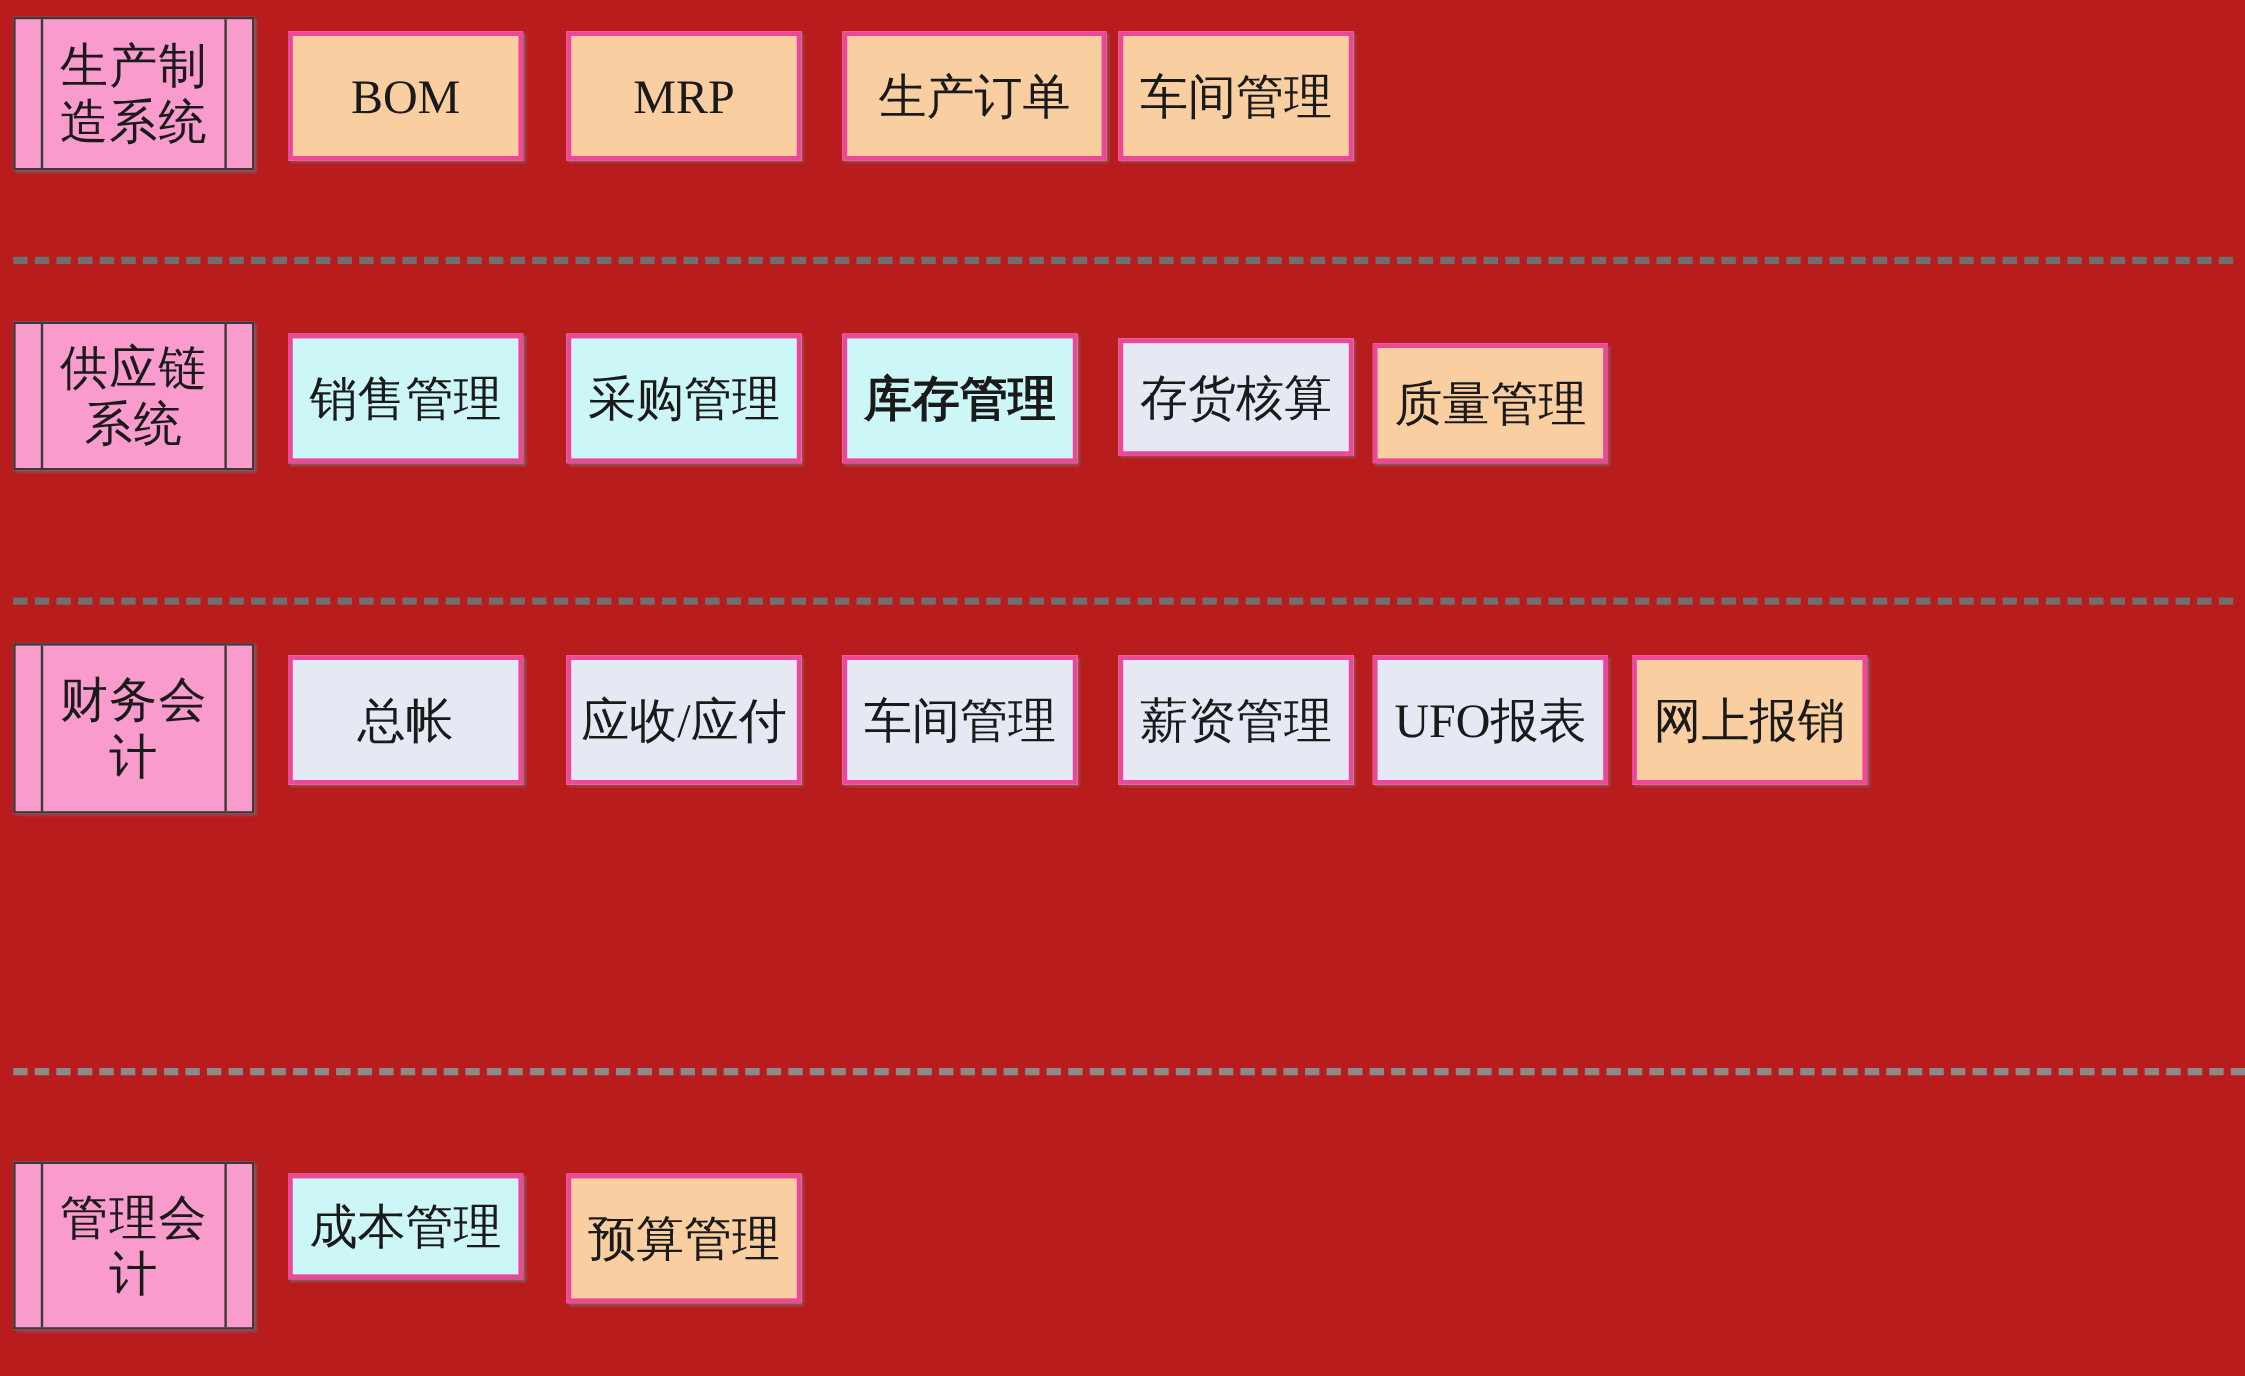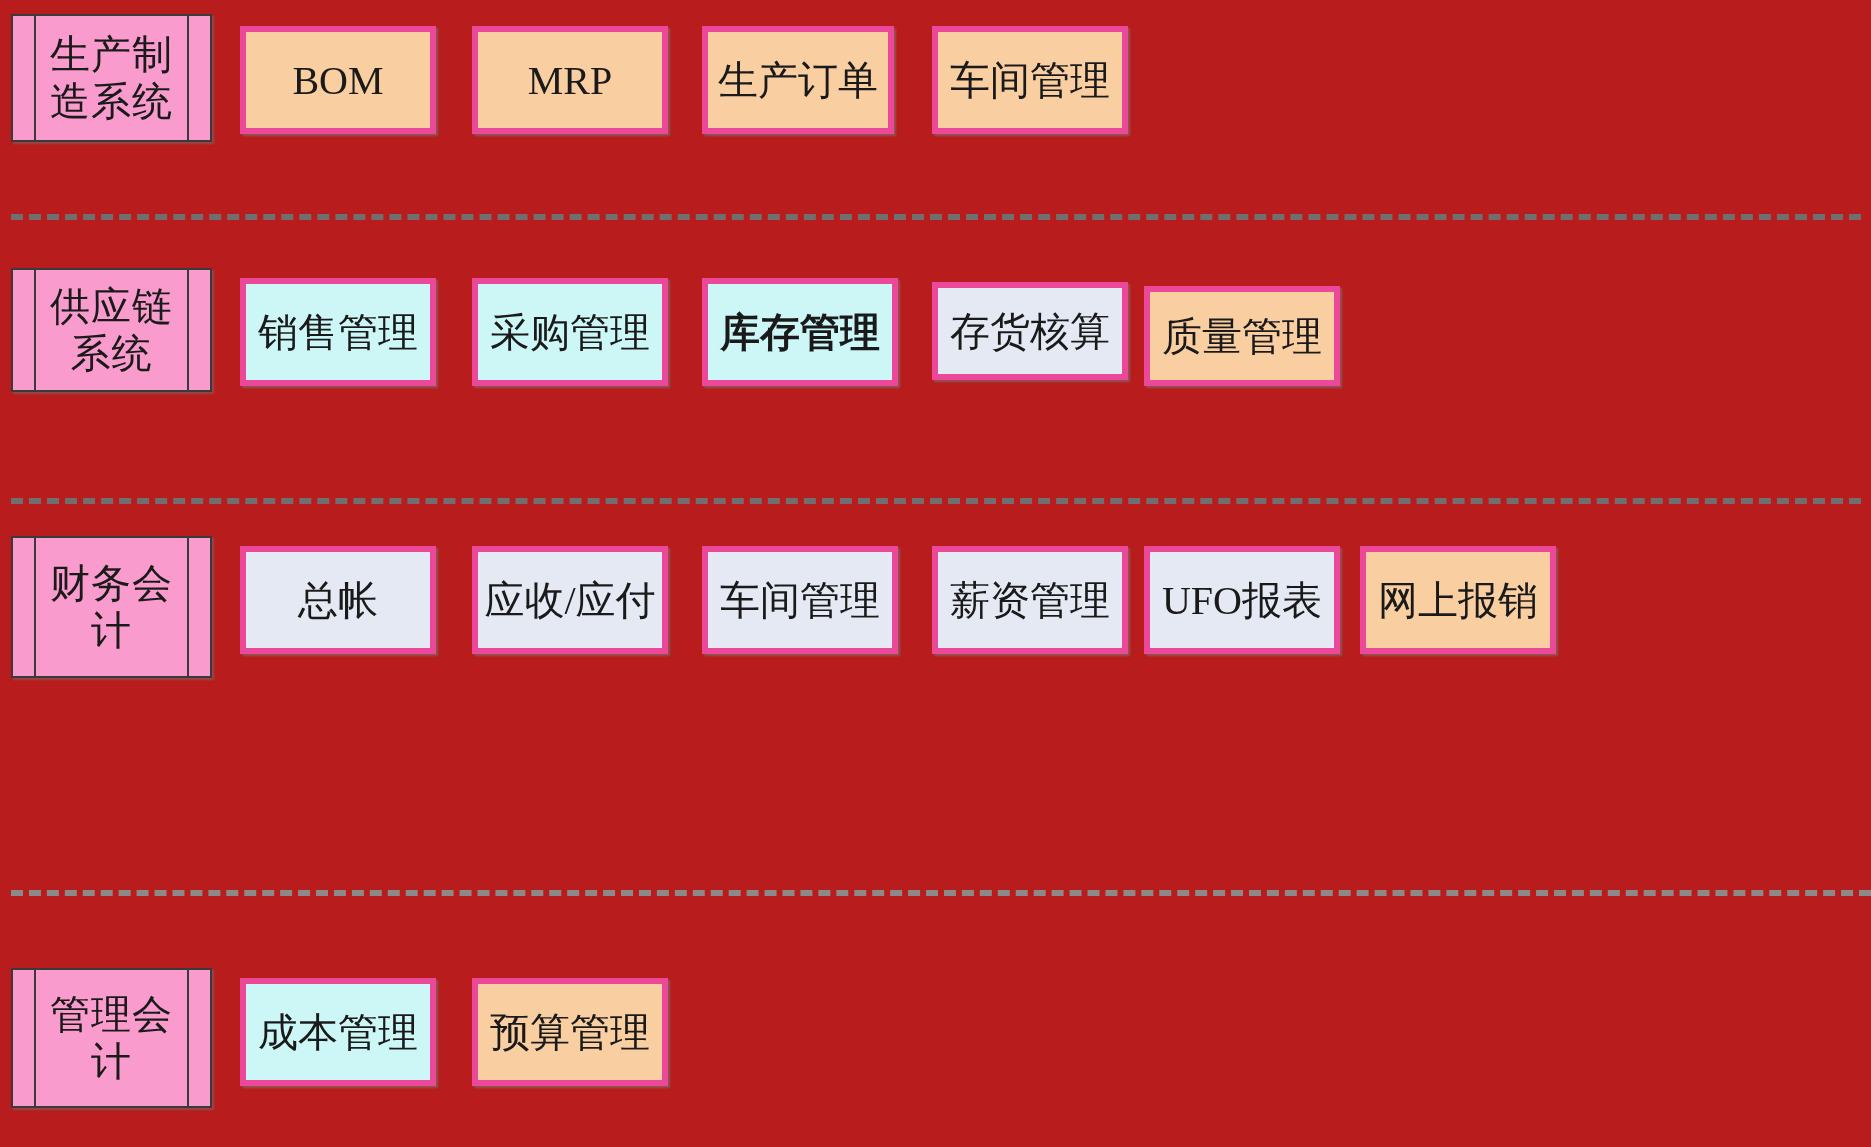--- a/index.html
+++ b/index.html
@@ -50,21 +50,21 @@
     line-height: 1.18;
     color: #1a1a1a;
     letter-spacing: 1px;
     word-break: break-all;
   }
 
   
   .mod {
     position: absolute;
     box-sizing: border-box;
-    border: 6px solid #ec4899;
+    border: 4px solid #ec4899;
     box-shadow: 2px 2px 2px rgba(120,120,125,0.6);
     display: flex;
     align-items: center;
     justify-content: center;
     font-size: 40px;
     color: #1a1a1a;
     white-space: nowrap;
   }
   .mod.orange   { background: #f9cea1; }
   .mod.cyan     { background: #cdf6f7; }
@@ -86,21 +86,21 @@
   <div class="cat" style="left:11px; top:14px; width:201px; height:128px;">
     <span class="cat-label">生产制造系统</span>
   </div>
 
   <div class="mod orange" style="left:240px; top:26px; width:196px; height:108px;">
     <span>BOM</span>
   </div>
   <div class="mod orange" style="left:472px; top:26px; width:196px; height:108px;">
     <span>MRP</span>
   </div>
-  <div class="mod orange" style="left:702px; top:26px; width:192px; height:108px;">
+  <div class="mod orange" style="left:702px; top:26px; width:220px; height:108px;">
     <span>生产订单</span>
   </div>
   <div class="mod orange" style="left:932px; top:26px; width:196px; height:108px;">
     <span>车间管理</span>
   </div>
 
   <div class="sep" style="left:11px; top:214px; width:1850px;"></div>
 
   <div class="cat" style="left:11px; top:268px; width:201px; height:124px;">
     <span class="cat-label">供应链系统</span>
@@ -146,20 +146,20 @@
   <div class="mod lavender" style="left:1144px; top:546px; width:196px; height:108px;">
     <span>UFO报表</span>
   </div>
 
   <div class="sep light" style="left:11px; top:890px; width:1860px;"></div>
 
   <div class="cat" style="left:11px; top:968px; width:201px; height:140px;">
     <span class="cat-label">管理会计</span>
   </div>
 
-  <div class="mod cyan" style="left:240px; top:978px; width:196px; height:108px;">
+  <div class="mod cyan" style="left:240px; top:978px; width:196px; height:88px;">
     <span>成本管理</span>
   </div>
   <div class="mod orange" style="left:472px; top:978px; width:196px; height:108px;">
     <span>预算管理</span>
   </div>
 
 </div>
 
 </body></html>

